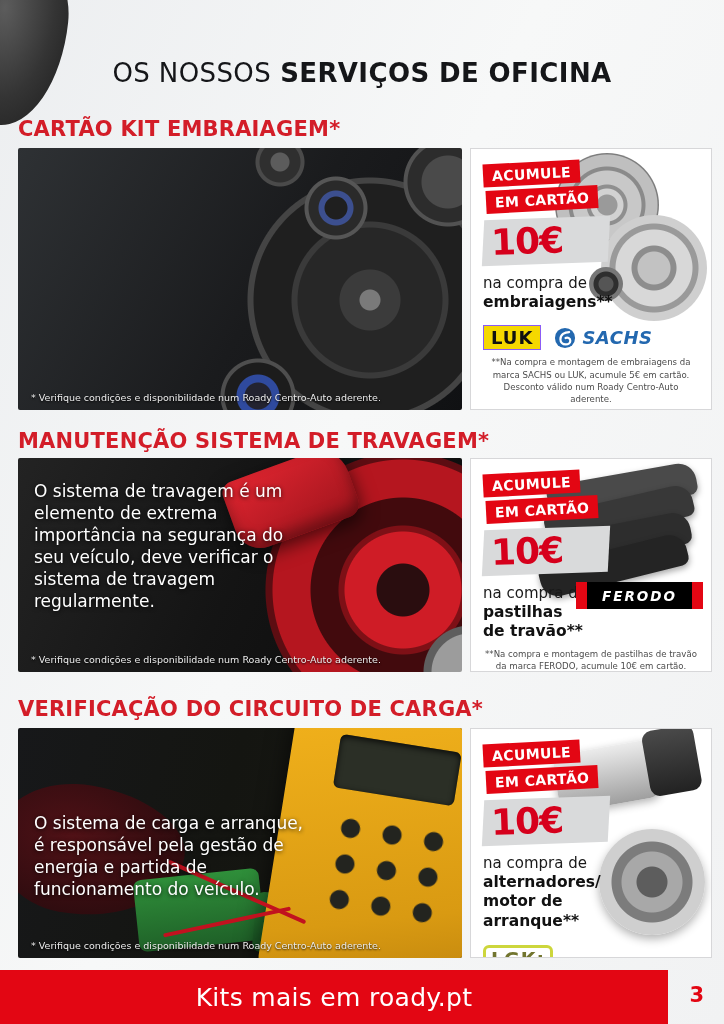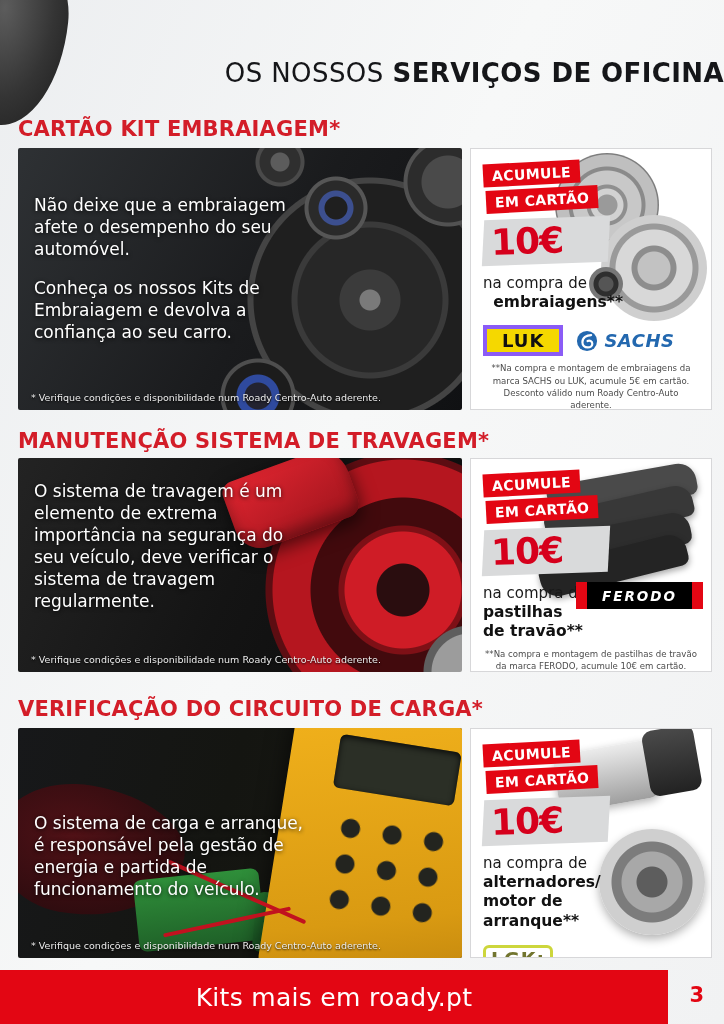--- a/index.html
+++ b/index.html
@@ -10,21 +10,21 @@
     overflow:hidden; font-family:"DejaVu Sans", sans-serif; color:#17181a;
   }
   
   .corner {
     position:absolute; top:-46px; left:-38px; width:104px; height:172px;
     background:radial-gradient(ellipse at 38% 32%, #5c5c5c, #343434 55%, #242424 85%);
     border-radius:40% 55% 70% 45% / 35% 45% 78% 60%;
     transform:rotate(6deg);
   }
   .title {
-    position:absolute; top:58px; left:0; width:100%; text-align:right;
+    position:absolute; top:58px; left:0; width:100%; text-align:center;
     font-size:26px; letter-spacing:.4px; color:#151619;
   }
   .title .t-reg { font-weight:normal; margin-right:9px; }
   .title .t-bold { font-weight:bold; }
 
   .sec-heading {
     position:absolute; left:18px; color:#d31d28; font-weight:bold;
     font-size:21px; letter-spacing:.2px; white-space:nowrap;
   }
   #h1 { top:117px; } #h2 { top:429px; } #h3 { top:697px; }
@@ -117,28 +117,28 @@
   .badge-2 { margin-top:3px; margin-left:3px; }
   .amount-wrap { position:relative; z-index:2; width:126px; height:46px; margin-top:7px; }
   .amount-bg { position:absolute; inset:0; background:#d9dadb; transform:rotate(-2deg) skewX(-5deg); }
   .amount {
     position:relative; color:#d6001c; font-weight:bold; font-size:36px;
     line-height:46px; padding-left:8px; transform:rotate(-2deg); letter-spacing:-1px;
   }
   .offer { position:relative; z-index:2; margin-top:10px; line-height:1.25; }
   .offer-prefix { font-size:15px; color:#1a1a1a; }
   .offer-product { font-weight:bold; font-size:15.5px; color:#111; }
-  .p1 .offer-product { width:140px;text-align:right; }
+  .p1 .offer-product { width:140px; }
   .p2 .offer-product { width:102px; }
   .p3 .offer-product { width:168px; }
 
   .brands { position:relative; z-index:2; display:flex; align-items:center; gap:13px; margin-top:13px; }
   .luk {
-    border:4px solid #8b5cf6; background:#f5d800; color:#111; font-weight:bold;
-    font-size:18px; letter-spacing:1px; padding:1px 15px;
+    border:1px solid #8b5cf6; background:#f5d800; color:#111; font-weight:bold;
+    font-size:18px; letter-spacing:1px; padding:1px 7px;
   }
   .sachs { display:flex; align-items:center; gap:6px; color:#2368af; font-weight:bold; font-style:italic; font-size:18px; letter-spacing:.5px; }
   .sachs svg { display:block; }
   .ferodo { position:absolute; z-index:2; right:8px; bottom:62px; display:flex; height:27px; }
   .f-red { width:11px; background:#e30613; }
   .f-mid { background:#000; color:#fff; font-weight:bold; font-style:italic; font-size:13.5px; letter-spacing:2px; display:flex; align-items:center; padding:0 15px; }
   .lgk {
     position:relative; z-index:2; width:max-content; margin-top:14px;
     border:3px solid #cdd63c; border-radius:6px; padding:0 5px 1px;
     color:#72752f; font-weight:bold; font-size:19px; letter-spacing:1px;
@@ -192,24 +192,20 @@
 <div class="page">
   <div class="corner"></div>
 
   <div class="title">
     <span class="t-reg">OS NOSSOS</span><span class="t-bold">SERVIÇOS DE OFICINA</span>
   </div>
 
   <div class="sec-heading" id="h1">CARTÃO KIT EMBRAIAGEM*</div>
   <div class="row row-1" id="row1">
     <div class="photo photo-clutch">
-      <div class="photo-text">
-        <p>Não deixe que a embraiagem afete o desempenho do seu automóvel.</p>
-        <p>Conheça os nossos Kits de Embraiagem e devolva a confiança ao seu carro.</p>
-      </div>
       <div class="photo-note">* Verifique condições e disponibilidade num Roady Centro-Auto aderente.</div>
     </div>
     <div class="panel p1">
       <div class="art art-clutch">
         <div class="disc"></div>
         <div class="plate"></div>
         <div class="bearing"></div>
       </div>
       <div class="badges">
         <span class="badge">ACUMULE</span>

